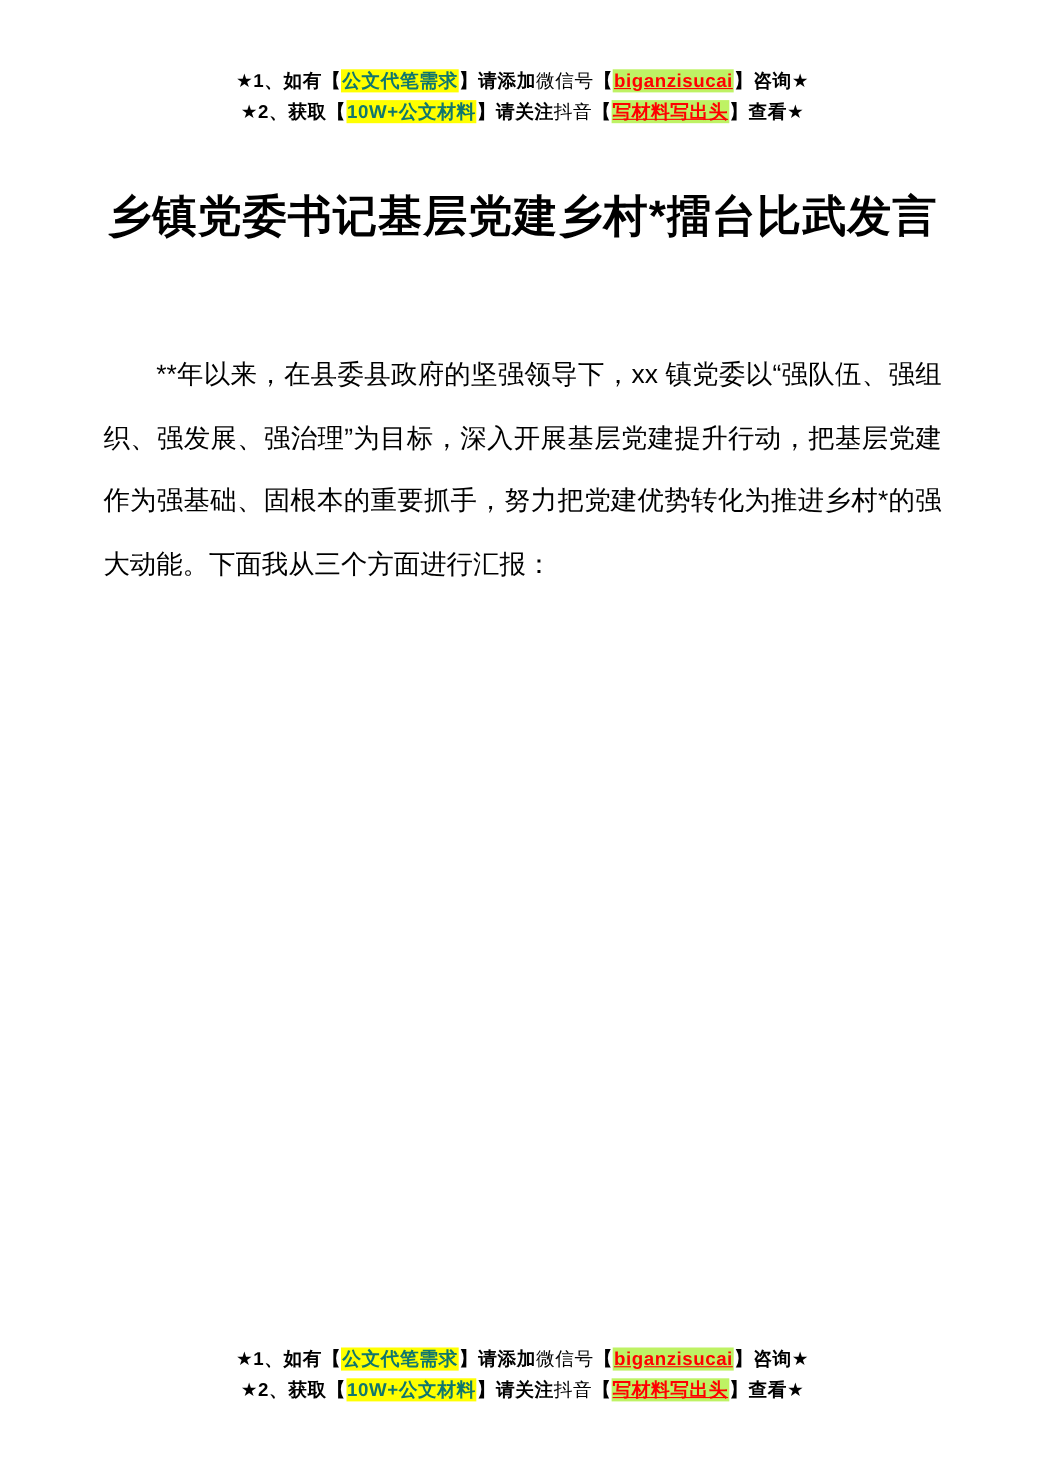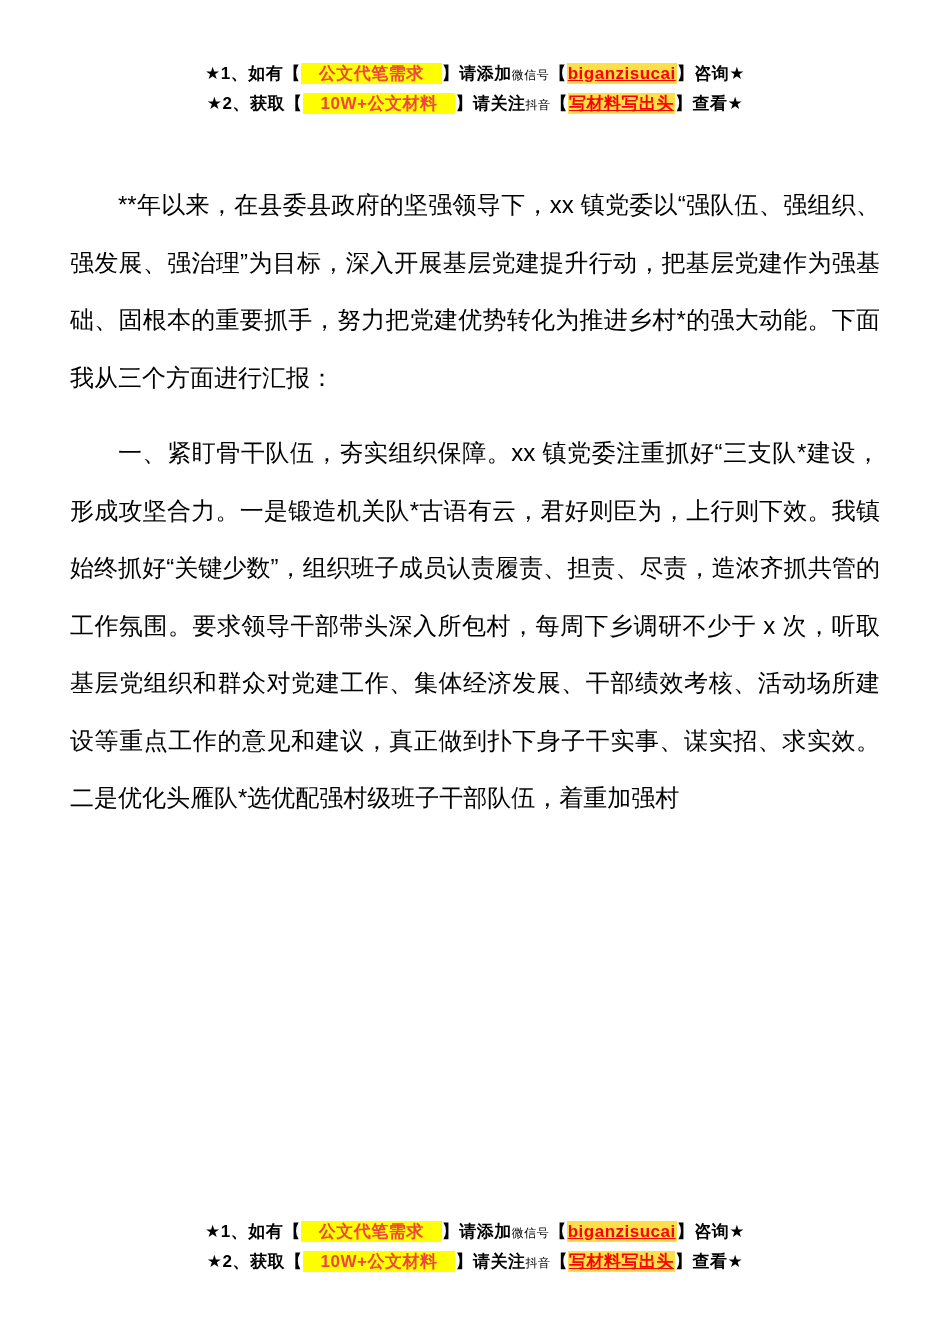--- a/index.html
+++ b/index.html
@@ -14,59 +14,59 @@
   }
   
   .notice { text-align:center; }
   .notice-top { padding-top:60px; }
   .notice-bottom { position:absolute; left:0; right:0; bottom:66px; }
   .notice-line {
     margin:0; font-size:17px; line-height:28px; font-weight:bold;
     letter-spacing:0.5px; white-space:nowrap;
   }
   .seg { }
-  .seg.regular { font-weight:400; font-size:12px;font-family:Liberation Mono, monospace; }
-  .seg.red-hl { color:#ef4444; background:#ffff00; padding:1px 18px; }
-  .seg.red-hl-u { color:#ff0000; background:#fde047; padding:1px 1px; text-decoration:underline; }
+  .seg.regular { font-weight:400; font-size:17px; }
+  .seg.red-hl { color:#0f766e; background:#ffff00; padding:1px 1px; }
+  .seg.red-hl-u { color:#ff0000; background:#bef264; padding:1px 1px; text-decoration:underline; }
   .seg.b-u { text-underline-offset:3px; }
   
   .doc-title {
     margin:22px 70px 0;
     font-size:40px; font-weight:bold;
     text-align:center;
     line-height:118px;
     letter-spacing:1px;
   }
   .title-line { display:block; }
   
   .body-text {
-    margin:56px 70px 0;
+    margin:56px 94px 0;
     font-size:24px;
     line-height:57.5px;
     text-align:justify;
   }
   .para { margin:0; text-indent:2em; }
   .para + .para { margin-top:18px; }
 </style>
 </head>
 <body>
 
 <div class="page">
 
   <div class="notice notice-top">
     <p class="notice-line"><span class="seg">★1、如有【</span><span class="seg red-hl">公文代笔需求</span><span class="seg">】请</span><span class="seg b-u">添加</span><span class="seg regular">微信号</span><span class="seg">【</span><span class="seg red-hl-u">biganzisucai</span><span class="seg">】咨询★</span></p>
     <p class="notice-line"><span class="seg">★2、获取【</span><span class="seg red-hl">10W+公文材料</span><span class="seg">】请</span><span class="seg b-u">关注</span><span class="seg regular">抖音</span><span class="seg">【</span><span class="seg red-hl-u">写材料写出头</span><span class="seg">】查看★</span></p>
   </div>
 
   <h1 class="doc-title">
+      <span class="title-line">乡镇党委书记基层党建乡村*擂台比武发言</span>
     </h1>
 
   <div class="body-text">
     <p class="para">**年以来，在县委县政府的坚强领导下，xx 镇党委以“强队伍、强组织、强发展、强治理”为目标，深入开展基层党建提升行动，把基层党建作为强基础、固根本的重要抓手，努力把党建优势转化为推进乡村*的强大动能。下面我从三个方面进行汇报：</p>
-    <p class="para">一、紧盯骨干队伍，夯实组织保障。xx 镇党委注重抓好“三支队*建设，形成攻坚合力。一是锻造机关队*古语有云，君好则臣为，上行则下效。我镇始终抓好“关键少数”，组织班子成员认责履责、担责、尽责，造浓齐抓共管的工作氛围。要求领导干部带头深入所包村，每周下乡调研不少于 x 次，听取基层党组织和群众对党建工作、集体经济发展、干部绩效考核、活动场所建设等重点工作的意见和建议，真正做到扑下身子干实事、谋实招、求实效。二是优化头雁队*选优配强村级班子干部队伍，着重加强村</p>
   </div>
 
   <div class="notice notice-bottom">
     <p class="notice-line"><span class="seg">★1、如有【</span><span class="seg red-hl">公文代笔需求</span><span class="seg">】请</span><span class="seg b-u">添加</span><span class="seg regular">微信号</span><span class="seg">【</span><span class="seg red-hl-u">biganzisucai</span><span class="seg">】咨询★</span></p>
     <p class="notice-line"><span class="seg">★2、获取【</span><span class="seg red-hl">10W+公文材料</span><span class="seg">】请</span><span class="seg b-u">关注</span><span class="seg regular">抖音</span><span class="seg">【</span><span class="seg red-hl-u">写材料写出头</span><span class="seg">】查看★</span></p>
   </div>
 
 </div>
 
 </body></html>

